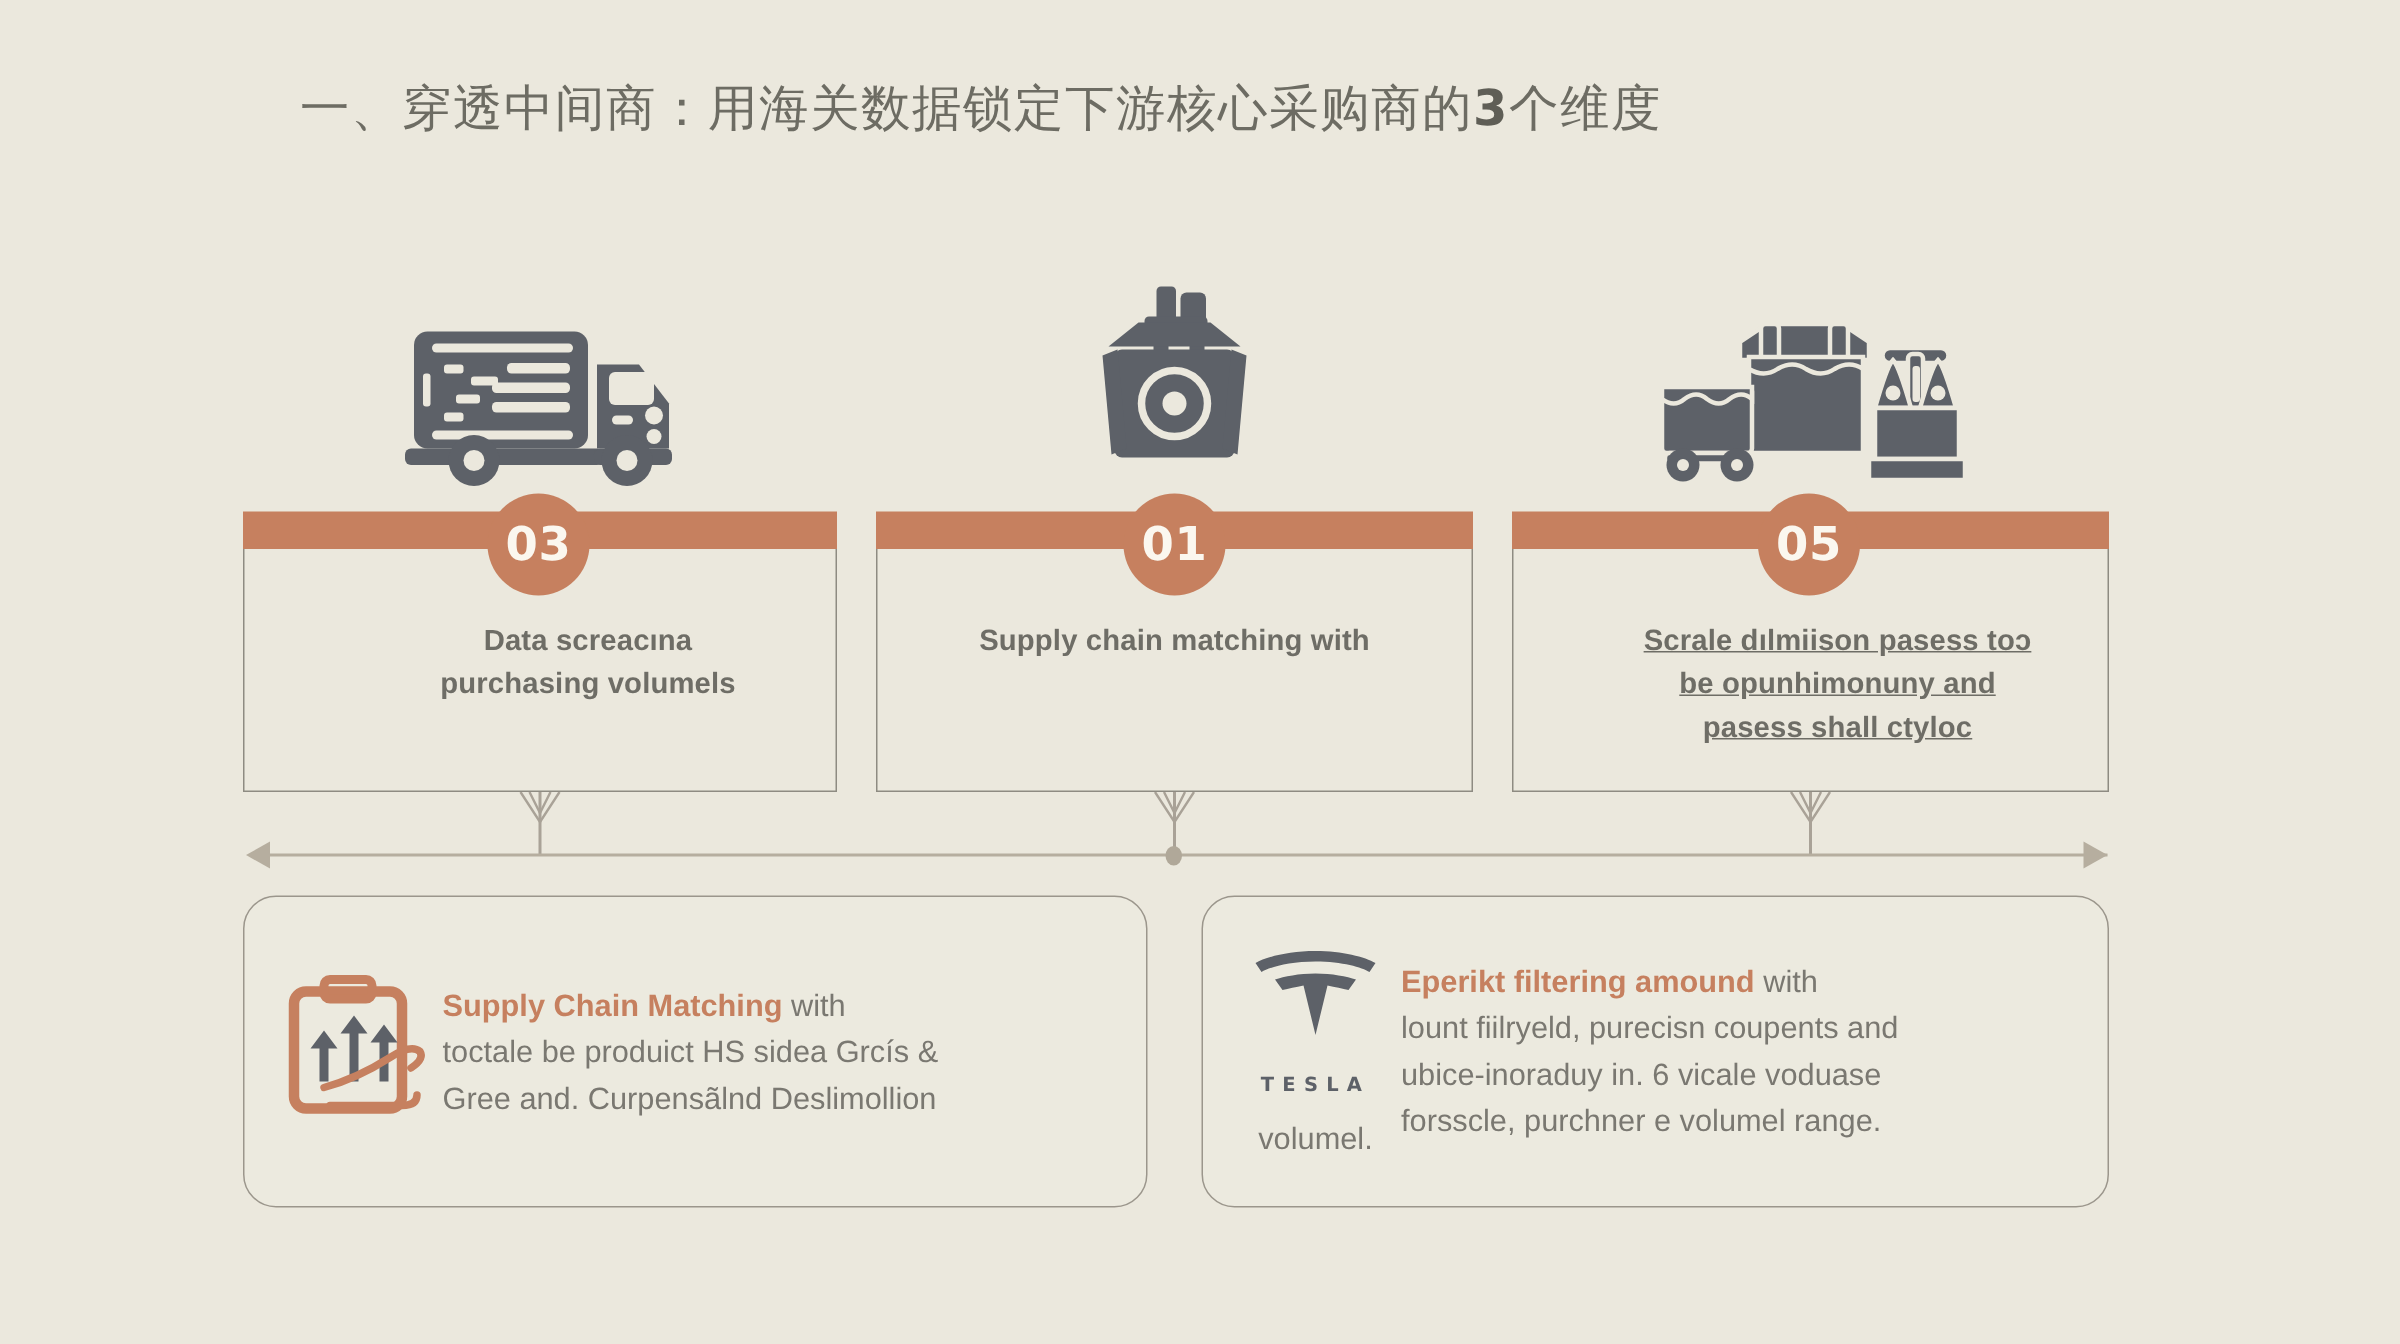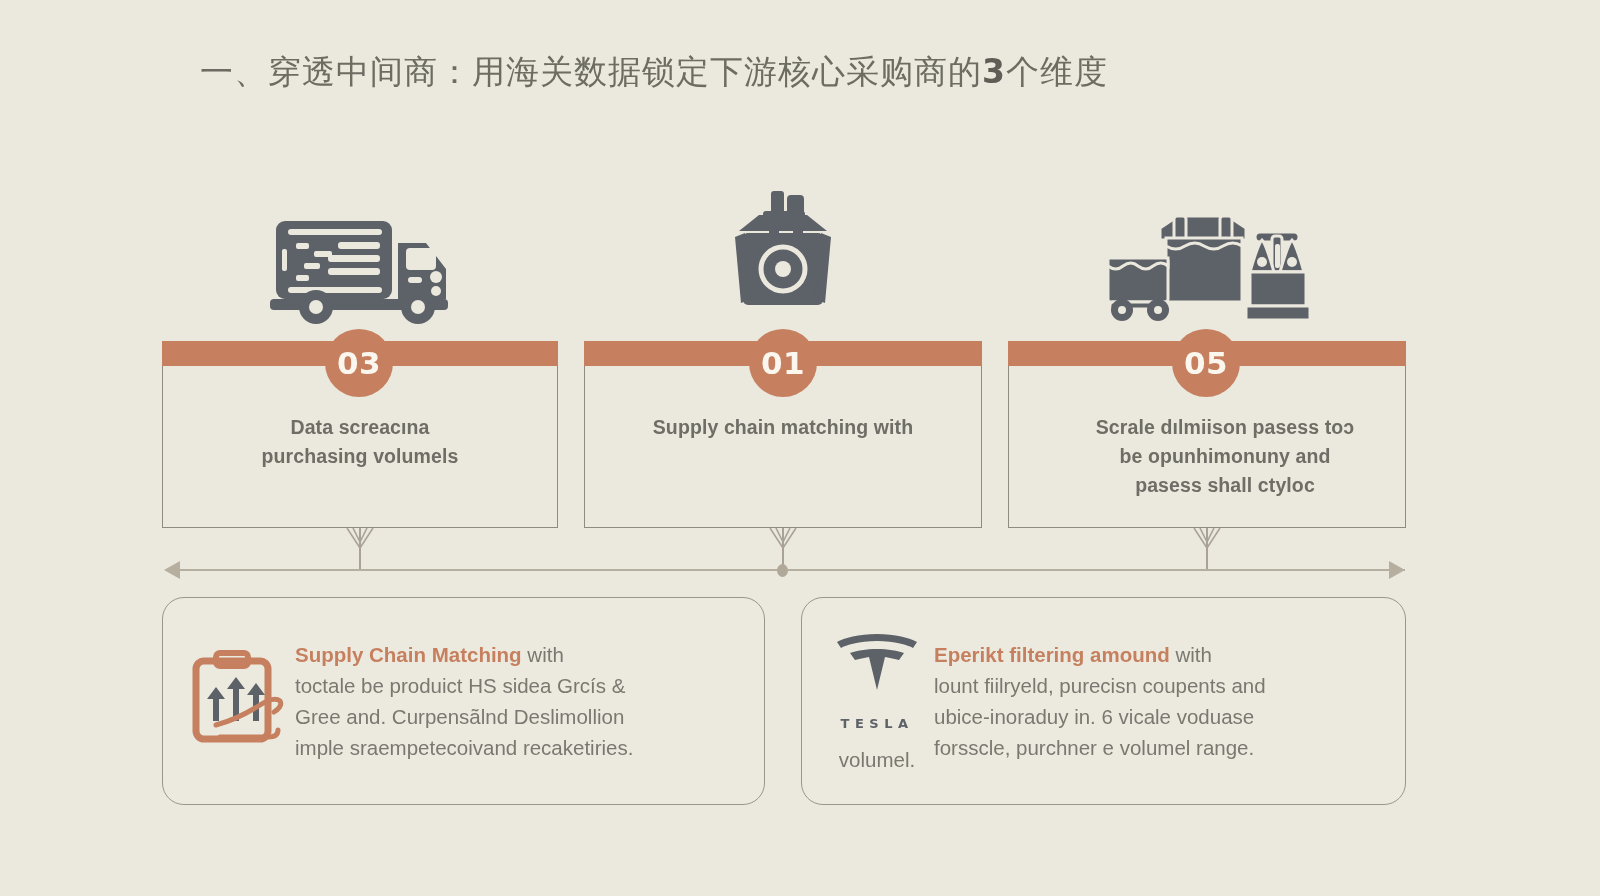--- a/index.html
+++ b/index.html
@@ -84,23 +84,23 @@
   .step-text {
     position: absolute;
     top: 413px;
     text-align: center;
     font-size: 19.5px;
     font-weight: bold;
     color: #6e6d66;
     line-height: 29px;
     letter-spacing: 0.1px;
   }
-  .step-text.t1 { left: 162px; width: 396px; }
+  .step-text.t1 { left: 162px; width: 396px; padding-left: 32px; }
   .step-text.t2 { left: 584px; width: 398px; }
-  .step-text.t3 { left: 1008px; width: 434px; }
+  .step-text.t3 { left: 1008px; width: 434px; text-decoration: underline; }
 
   
   .stepicon {
     position: absolute;
     top: 180px;
     height: 145px;
     display: flex;
     align-items: flex-end;
     justify-content: center;
   }
@@ -363,21 +363,20 @@
         <g fill="none" stroke="#c6805f" stroke-width="5" stroke-linejoin="round" stroke-linecap="round">
           <path d="M30 76 q22 -6 44 -20 q14 -9 20 -4 q3 5 -6 11"></path>
           <path d="M34 88 h48 q10 0 10 -7"></path>
         </g>
       </svg>
     </div>
     <div class="panel-body">
       <span class="hl">Supply Chain Matching</span><span> with</span>
       <div>toctale be produict HS sidea Grcís &amp;</div>
       <div>Gree and. Curpensãlnd Deslimollion</div>
-      <div>imple sraempetecoivand recaketiries.</div>
     </div>
   </div>
 
   <div class="panel p2">
     <div class="panel-icon">
       <svg width="94" height="62" viewBox="0 0 94 62">
         <path d="M47 10 c18 0 31 4 36 7 l4 -6 C80 7 65 3 47 3 S14 7 7 11 l4 6 c5 -3 18 -7 36 -7 z" fill="#5d6168"></path>
         <path d="M47 18 c-11 0 -21 2 -27 4 l5 7 c4 -1 9 -2 14 -3 l8 33 l8 -33 c5 1 10 2 14 3 l5 -7 c-6 -2 -16 -4 -27 -4 z" fill="#5d6168"></path>
       </svg>
       <div class="tesla-word">TESLA</div>

